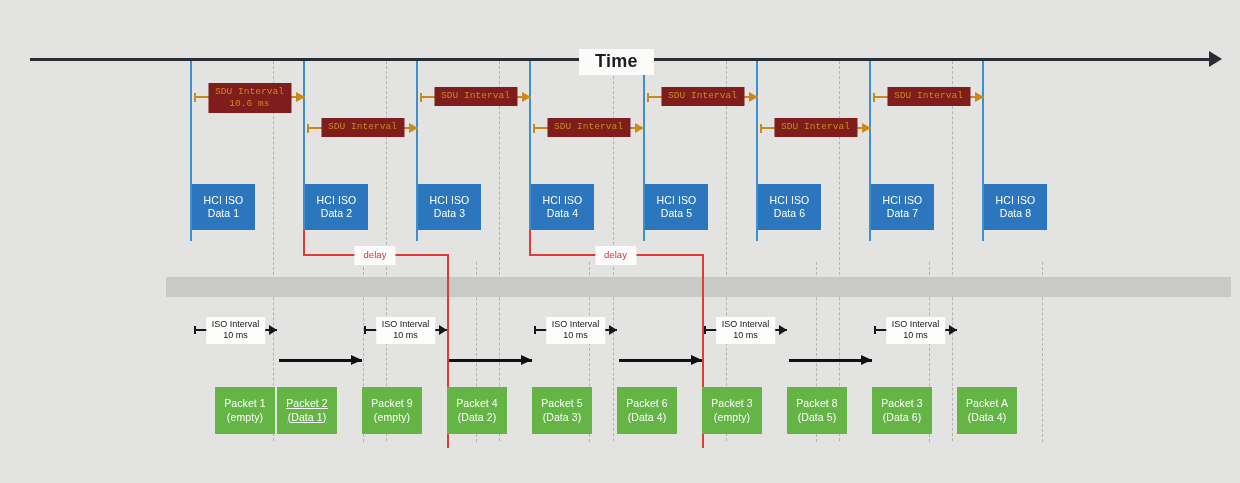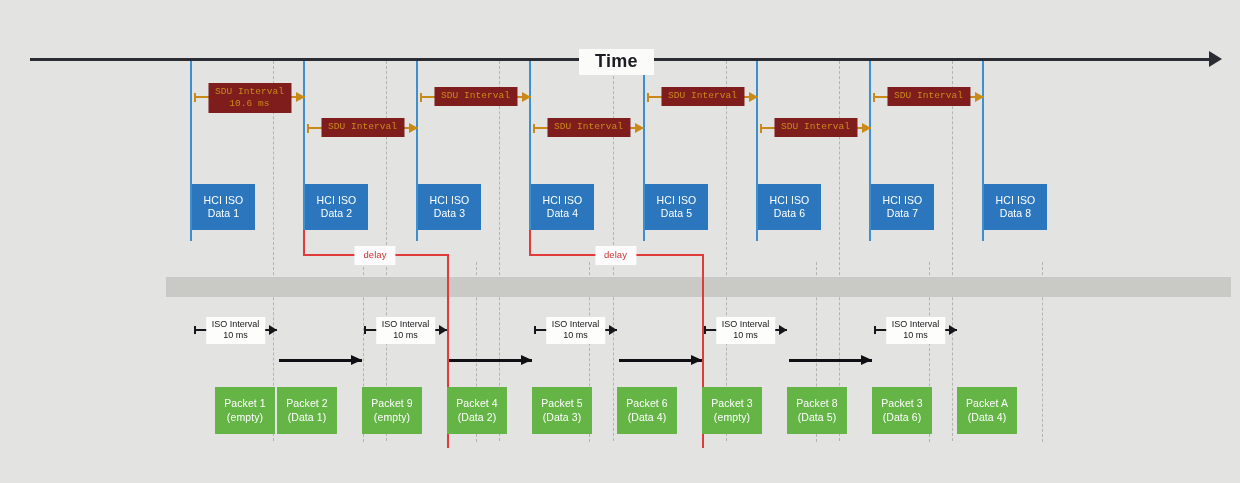--- a/index.html
+++ b/index.html
@@ -322,21 +322,21 @@
         <div class="head"></div>
       </div>
       <div class="xfer-arrow" style="left: 789px; top: 355px; width: 83px;">
         <div class="bar"></div>
         <div class="head"></div>
       </div>
     </div>
   <div id="packet-layer">
       <div class="packet-block" style="left: 192px; margin-left: 23px;">Packet 1
 (empty)</div>
-      <div class="packet-block" style="left: 277px;">Packet 2
+      <div class="packet-block" style="left: 277px; text-decoration: underline;">Packet 2
 (Data 1)</div>
       <div class="packet-block" style="left: 362px;">Packet 9
 (empty)</div>
       <div class="packet-block" style="left: 447px;">Packet 4
 (Data 2)</div>
       <div class="packet-block" style="left: 532px;">Packet 5
 (Data 3)</div>
       <div class="packet-block" style="left: 617px;">Packet 6
 (Data 4)</div>
       <div class="packet-block" style="left: 702px;">Packet 3

